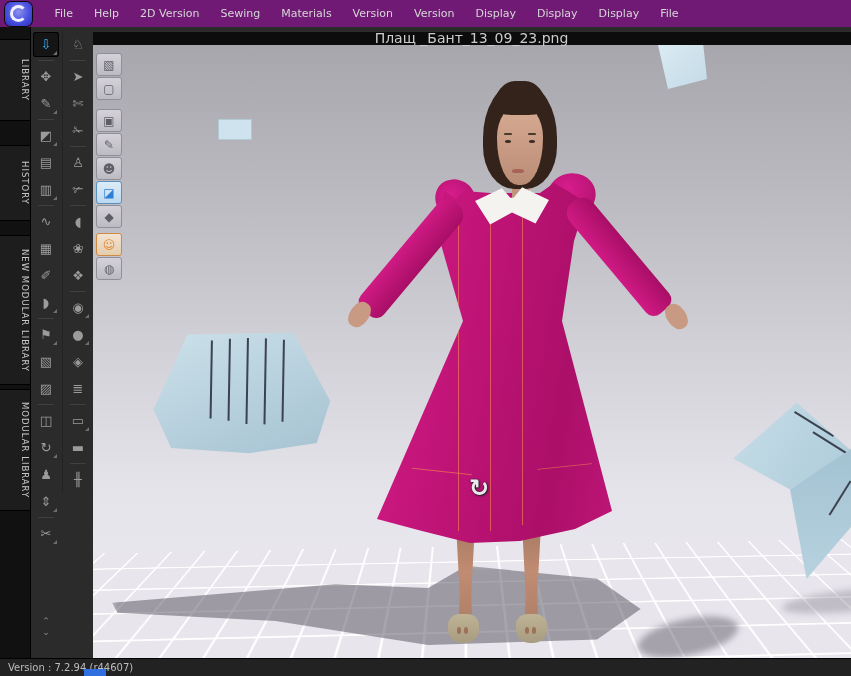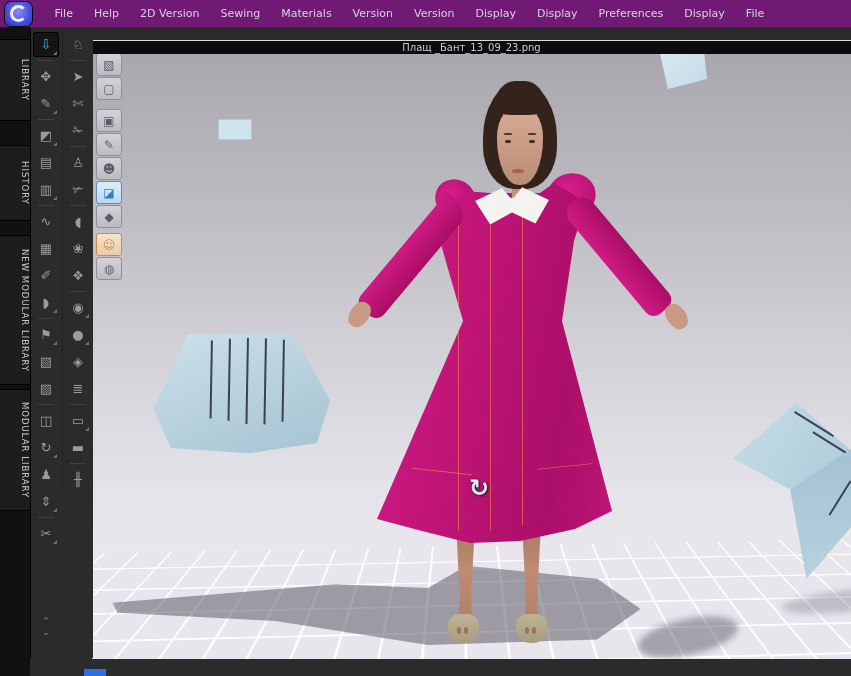--- a/index.html
+++ b/index.html
@@ -30,22 +30,22 @@
   .pcol.c2{left:31px;border-left:1px solid #232323;}
   .tool{position:relative;width:26px;height:25px;margin:2px auto 2px;border-radius:3px;
     display:flex;align-items:center;justify-content:center;color:#9b9b9b;font-size:13px;cursor:pointer;}
   .tool.active{background:#151515;color:#41b1ef;box-shadow:inset 0 0 0 1px #000;}
   .tool.flyout::after{content:"";position:absolute;right:2px;bottom:2px;
     border-left:4px solid transparent;border-bottom:4px solid #6f6f6f;}
   .pdiv{width:16px;height:1px;background:#404040;margin:3px auto;}
   .scrollers{position:absolute;left:0;bottom:-620px;width:30px;text-align:center;color:#8a8a8a;font-size:9px;line-height:11px;}
 
   
-  .doc-title{position:absolute;left:92px;top:41px;width:759px;height:13px;background:#0c0c0c;
-    color:#cccccc;font-size:10px;text-align:center;line-height:13px;z-index:24;}
+  .doc-title{position:absolute;left:92px;top:32px;width:759px;height:13px;background:#0c0c0c;
+    color:#cccccc;font-size:14px;text-align:center;line-height:13px;z-index:24;}
 
   
   .viewport{position:absolute;left:92px;top:40px;width:759px;height:618px;overflow:hidden;
     background:linear-gradient(180deg,#a7a6ad 0%,#bcbac1 25%,#d3d1d8 50%,#e5e3ea 72%,#efedf3 100%);
     border-top:1px solid #d9d9de;z-index:10;}
 
   
   .floor{position:absolute;left:-140px;top:505px;width:1060px;height:540px;
     transform:perspective(470px) rotateX(57deg) rotateZ(-2deg);transform-origin:50% 0;
     background-color:#e8e5ed;
@@ -147,21 +147,20 @@
       </div>
     <span class="menu-item">File</span>
     <span class="menu-item">Help</span>
     <span class="menu-item">2D Version</span>
     <span class="menu-item">Sewing</span>
     <span class="menu-item">Materials</span>
     <span class="menu-item">Version</span>
     <span class="menu-item">Version</span>
     <span class="menu-item">Display</span>
     <span class="menu-item">Display</span>
-    <span class="menu-item">Preferences</span>
     <span class="menu-item">Display</span>
     <span class="menu-item">File</span>
   </div>
 
   <div class="tabstrip">
     <div class="vtab" style="top:12px;height:82px;">LIBRARY</div>
     <div class="vtab" style="top:118px;height:76px;">HISTORY</div>
     <div class="vtab" style="top:208px;height:150px;">NEW MODULAR LIBRARY</div>
     <div class="vtab" style="top:362px;height:122px;">MODULAR LIBRARY</div>
   </div>
@@ -297,15 +296,18 @@
       <div class="vbtn" style="top:60px;">▣</div>
       <div class="vbtn" style="top:84px;">✎</div>
       <div class="vbtn" style="top:108px;">☻</div>
       <div class="vbtn sel-blue" style="top:132px;">◪</div>
       <div class="vbtn" style="top:156px;">◆</div>
       <div class="vbtn sel-orange" style="top:184px;">☺</div>
       <div class="vbtn" style="top:208px;">◍</div>
     </div>
   </div>
 
+  <div class="statusbar">
+    <span>Version : 7.2.94 (r44607)</span>
+  </div>
   <div class="blue-marker"></div>
 
 </div>
 
 </body></html>

